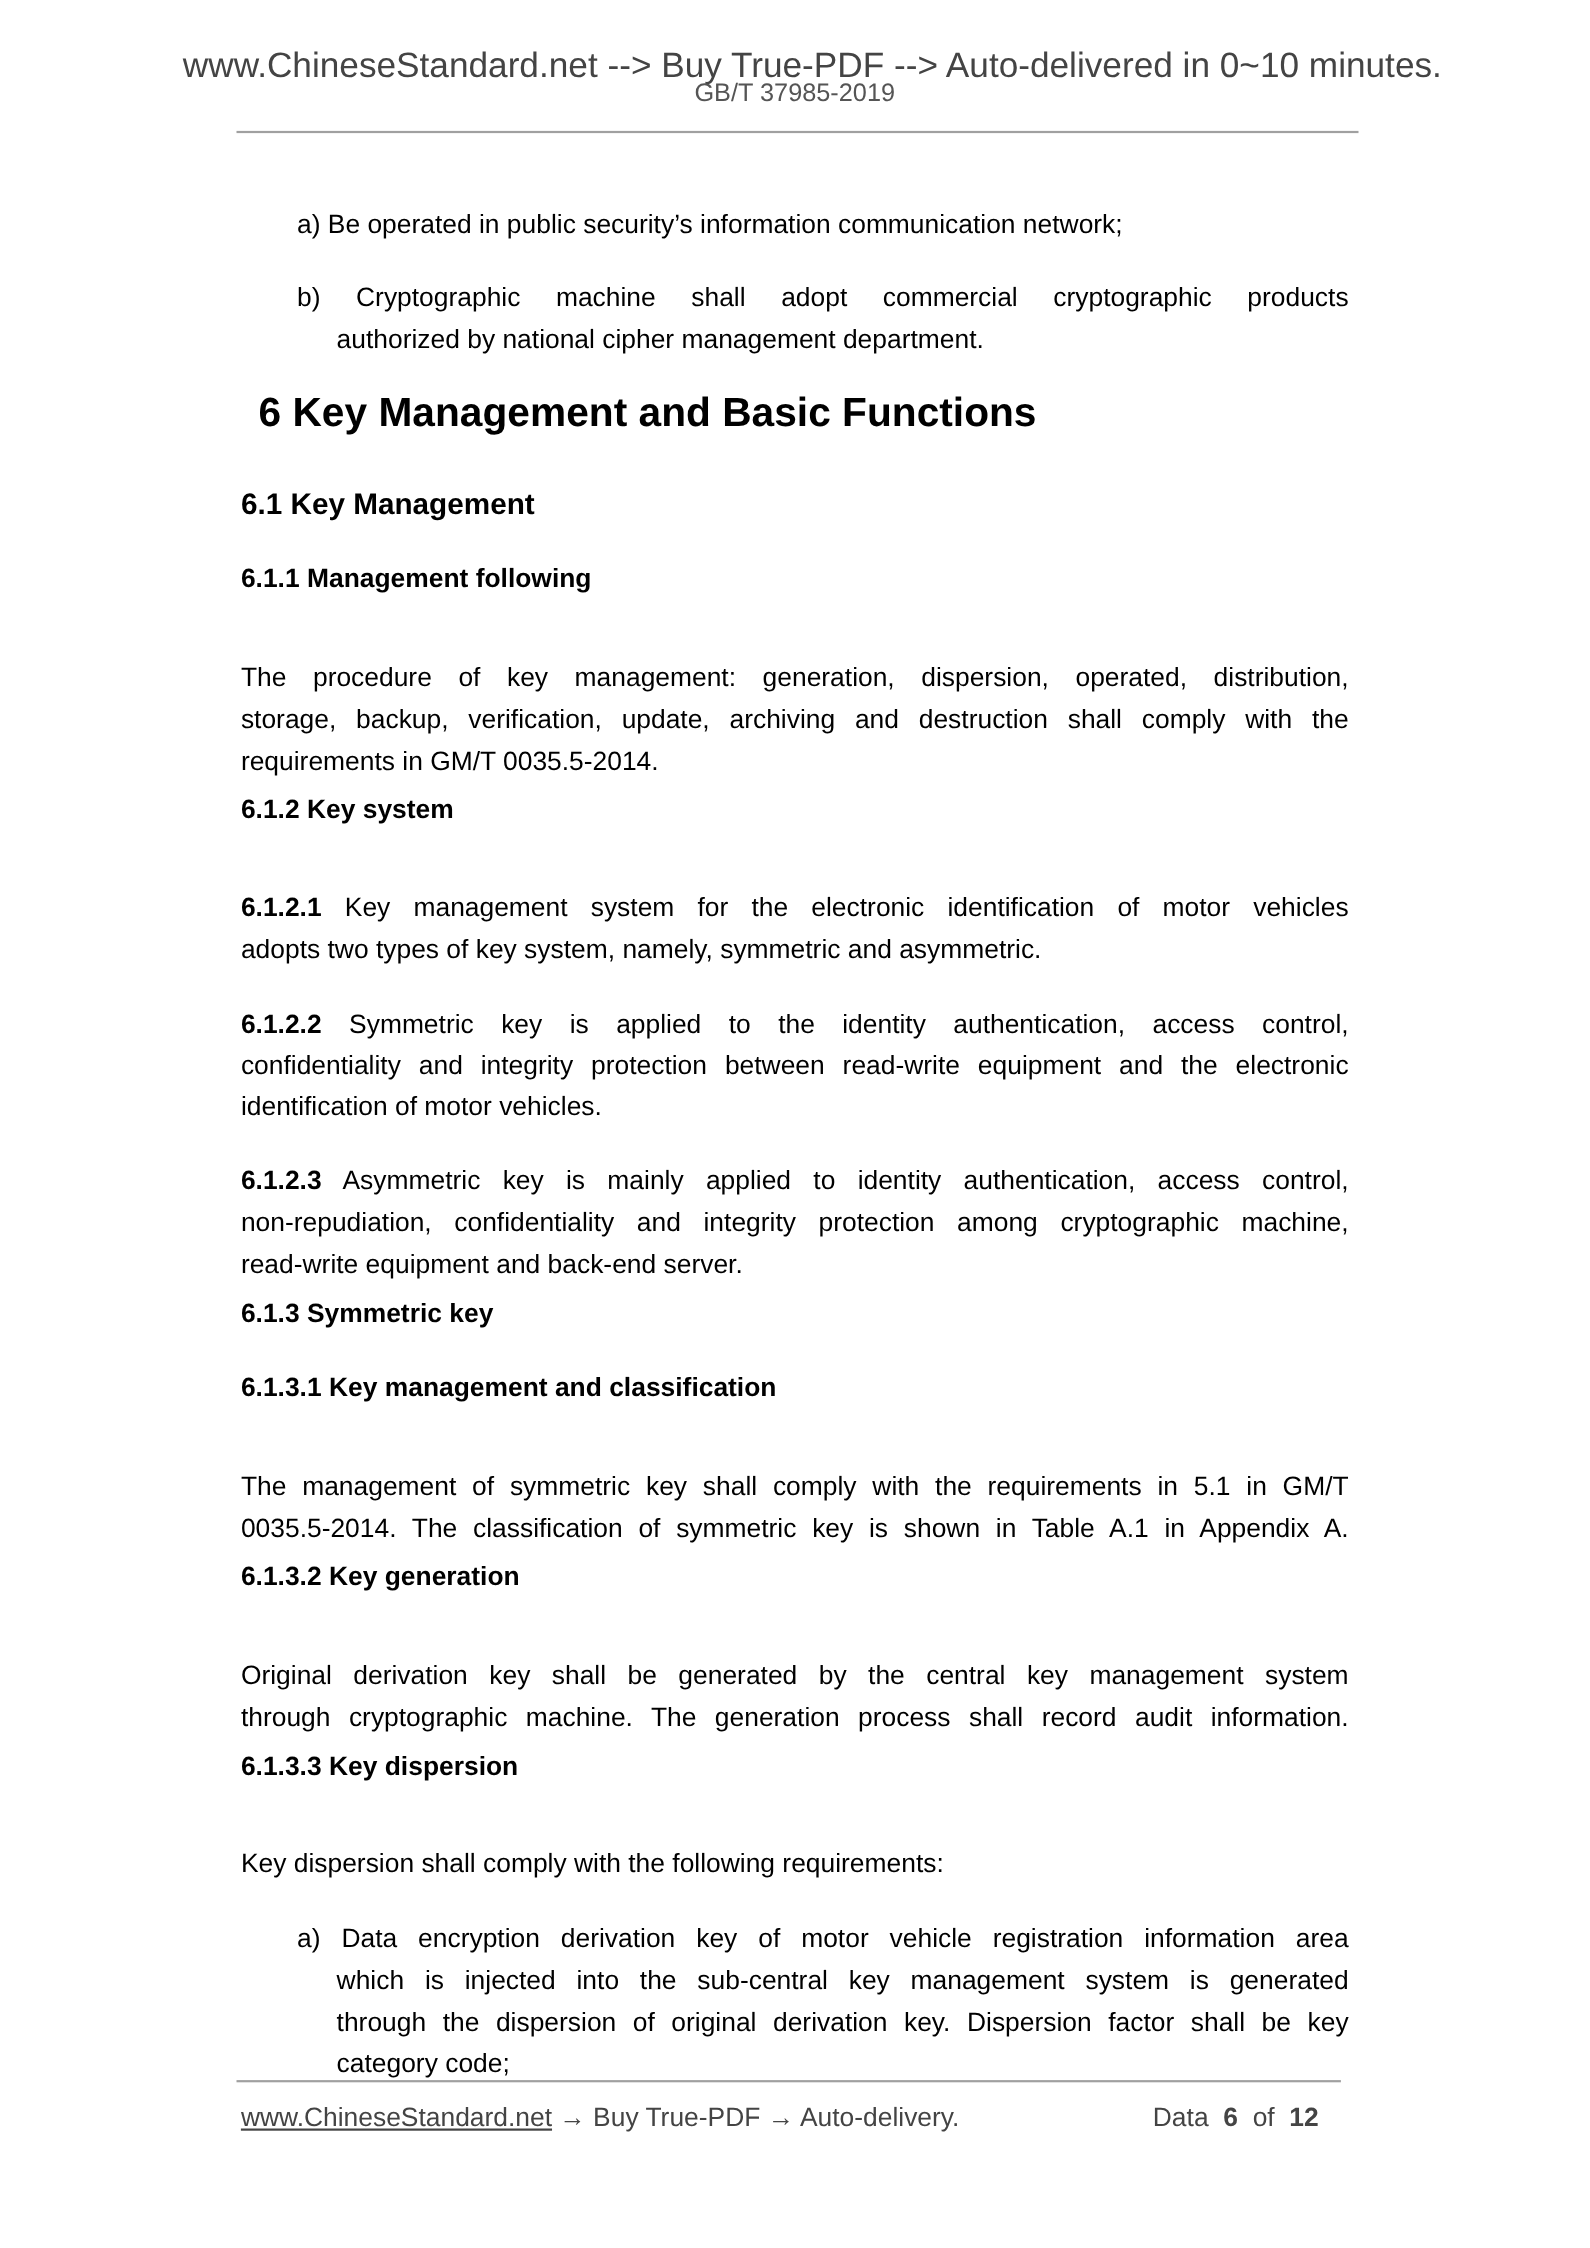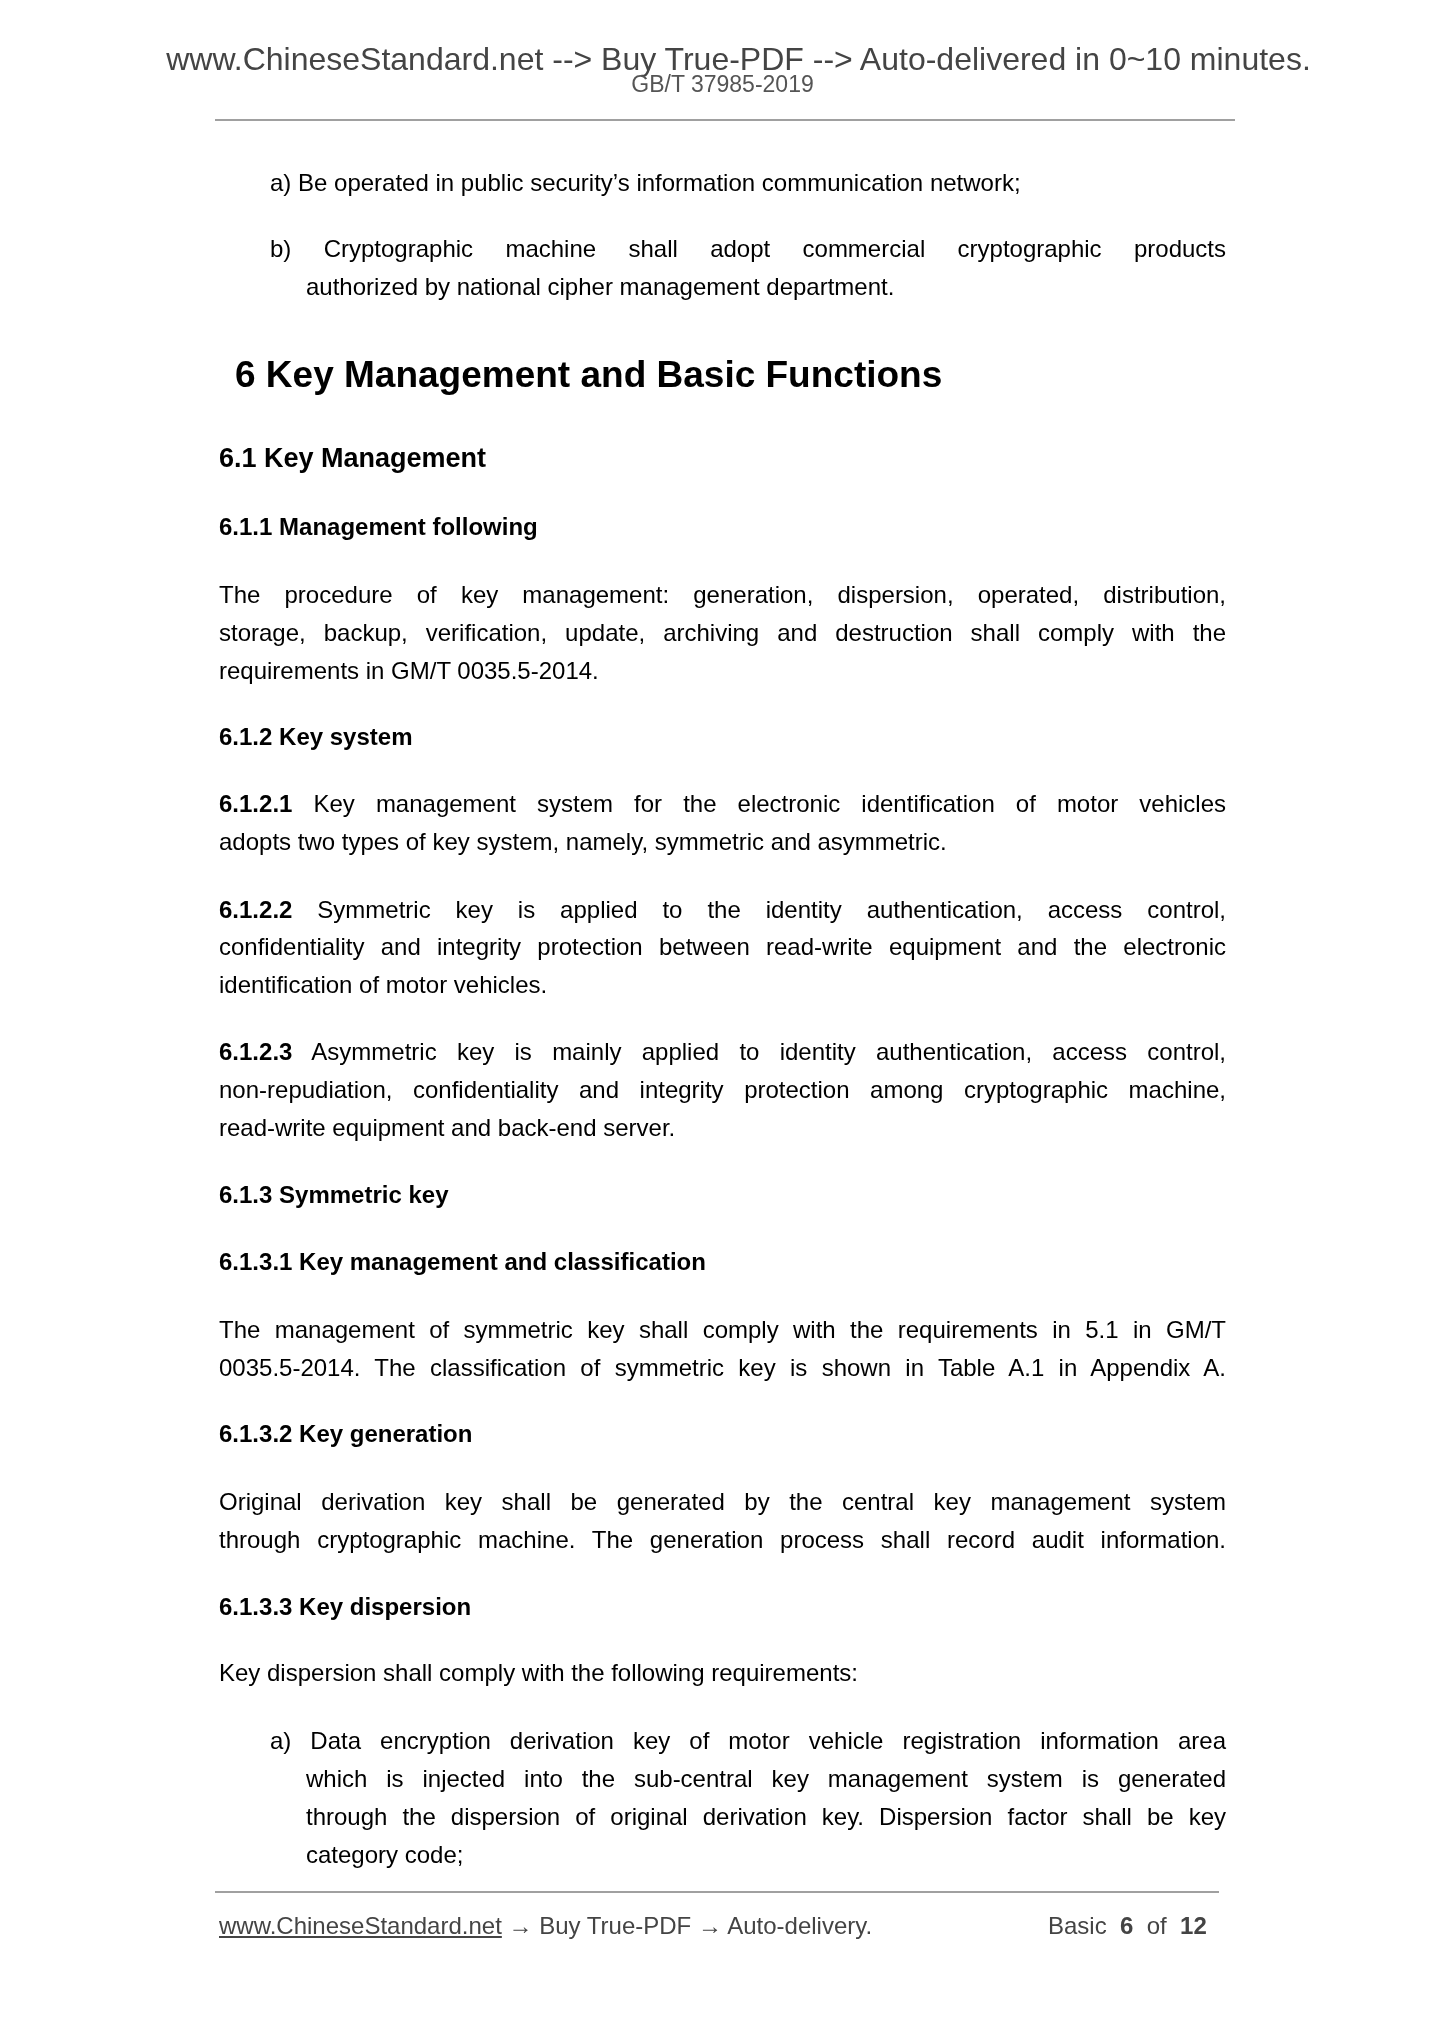--- a/index.html
+++ b/index.html
@@ -2,21 +2,21 @@
 <html><head>
 <meta charset="utf-8">
 <style>
   html, body { margin: 0; padding: 0; background: #ffffff; }
   body { width: 1445px; height: 2044px; position: relative; overflow: hidden;
          font-family: "Liberation Sans", sans-serif; color: #000; }
   .abs { position: absolute; white-space: nowrap; }
   .hdr1 { left: 16px; width: 1445px; text-align: center; font-size: 32px; color: #444; line-height: 36px; top: 41px; }
   .hdr2 { left: 0; width: 1445px; text-align: center; font-size: 23px; color: #555; line-height: 26px; top: 71px; }
   .rule { position: absolute; height: 2px; background: #a0a0a0; }
-  .body-line { position: absolute; left: 219px; width: 1007px; font-size: 24px; line-height: 30px; white-space: nowrap; }
+  .body-line { position: absolute; left: 219px; width: 1007px; font-size: 24px; line-height: 30px; white-space: nowrap; margin-top: 22px; }
   .just { text-align: justify; text-align-last: justify; }
   .h1 { position: absolute; left: 219px; font-size: 37px; font-weight: bold; line-height: 44px; white-space: nowrap; }
   .h2 { position: absolute; left: 219px; font-size: 27px; font-weight: bold; line-height: 32px; white-space: nowrap; }
   .h3 { position: absolute; left: 219px; font-size: 24px; font-weight: bold; line-height: 30px; white-space: nowrap; }
   .num { font-weight: bold; }
   .footer { position: absolute; font-size: 24px; color: #444; line-height: 30px; white-space: nowrap; }
   .footer-link { text-decoration: underline; color: #444; }
   .footer-page b { font-weight: bold; }
 </style>
 </head>
@@ -67,17 +67,17 @@
 <div class="body-line just" style="left:270px; width:956px; top:1726px;">a) Data encryption derivation key of motor vehicle registration information area</div>
 <div class="body-line just" style="left:306px; width:920px; top:1764px;">which is injected into the sub-central key management system is generated</div>
 <div class="body-line just" style="left:306px; width:920px; top:1802px;">through the dispersion of original derivation key. Dispersion factor shall be key</div>
 <div class="body-line" style="left:306px; width:920px; top:1840px;">category code;</div>
 
 <div class="rule" style="left:215px; top:1891px; width:1004px;"></div>
 <div class="footer" style="left:219px; top:1911px;">
   <a class="footer-link">www.ChineseStandard.net</a><span> → Buy True-PDF → Auto-delivery.</span>
 </div>
 <div class="footer footer-page" style="left:1048px; top:1911px;">
-  <span>Basic</span>&nbsp;
+  <span>Data</span>&nbsp;
   <b>6</b>&nbsp;
   <span>of</span>&nbsp;
   <b>12</b>
 </div>
 
 </body></html>

